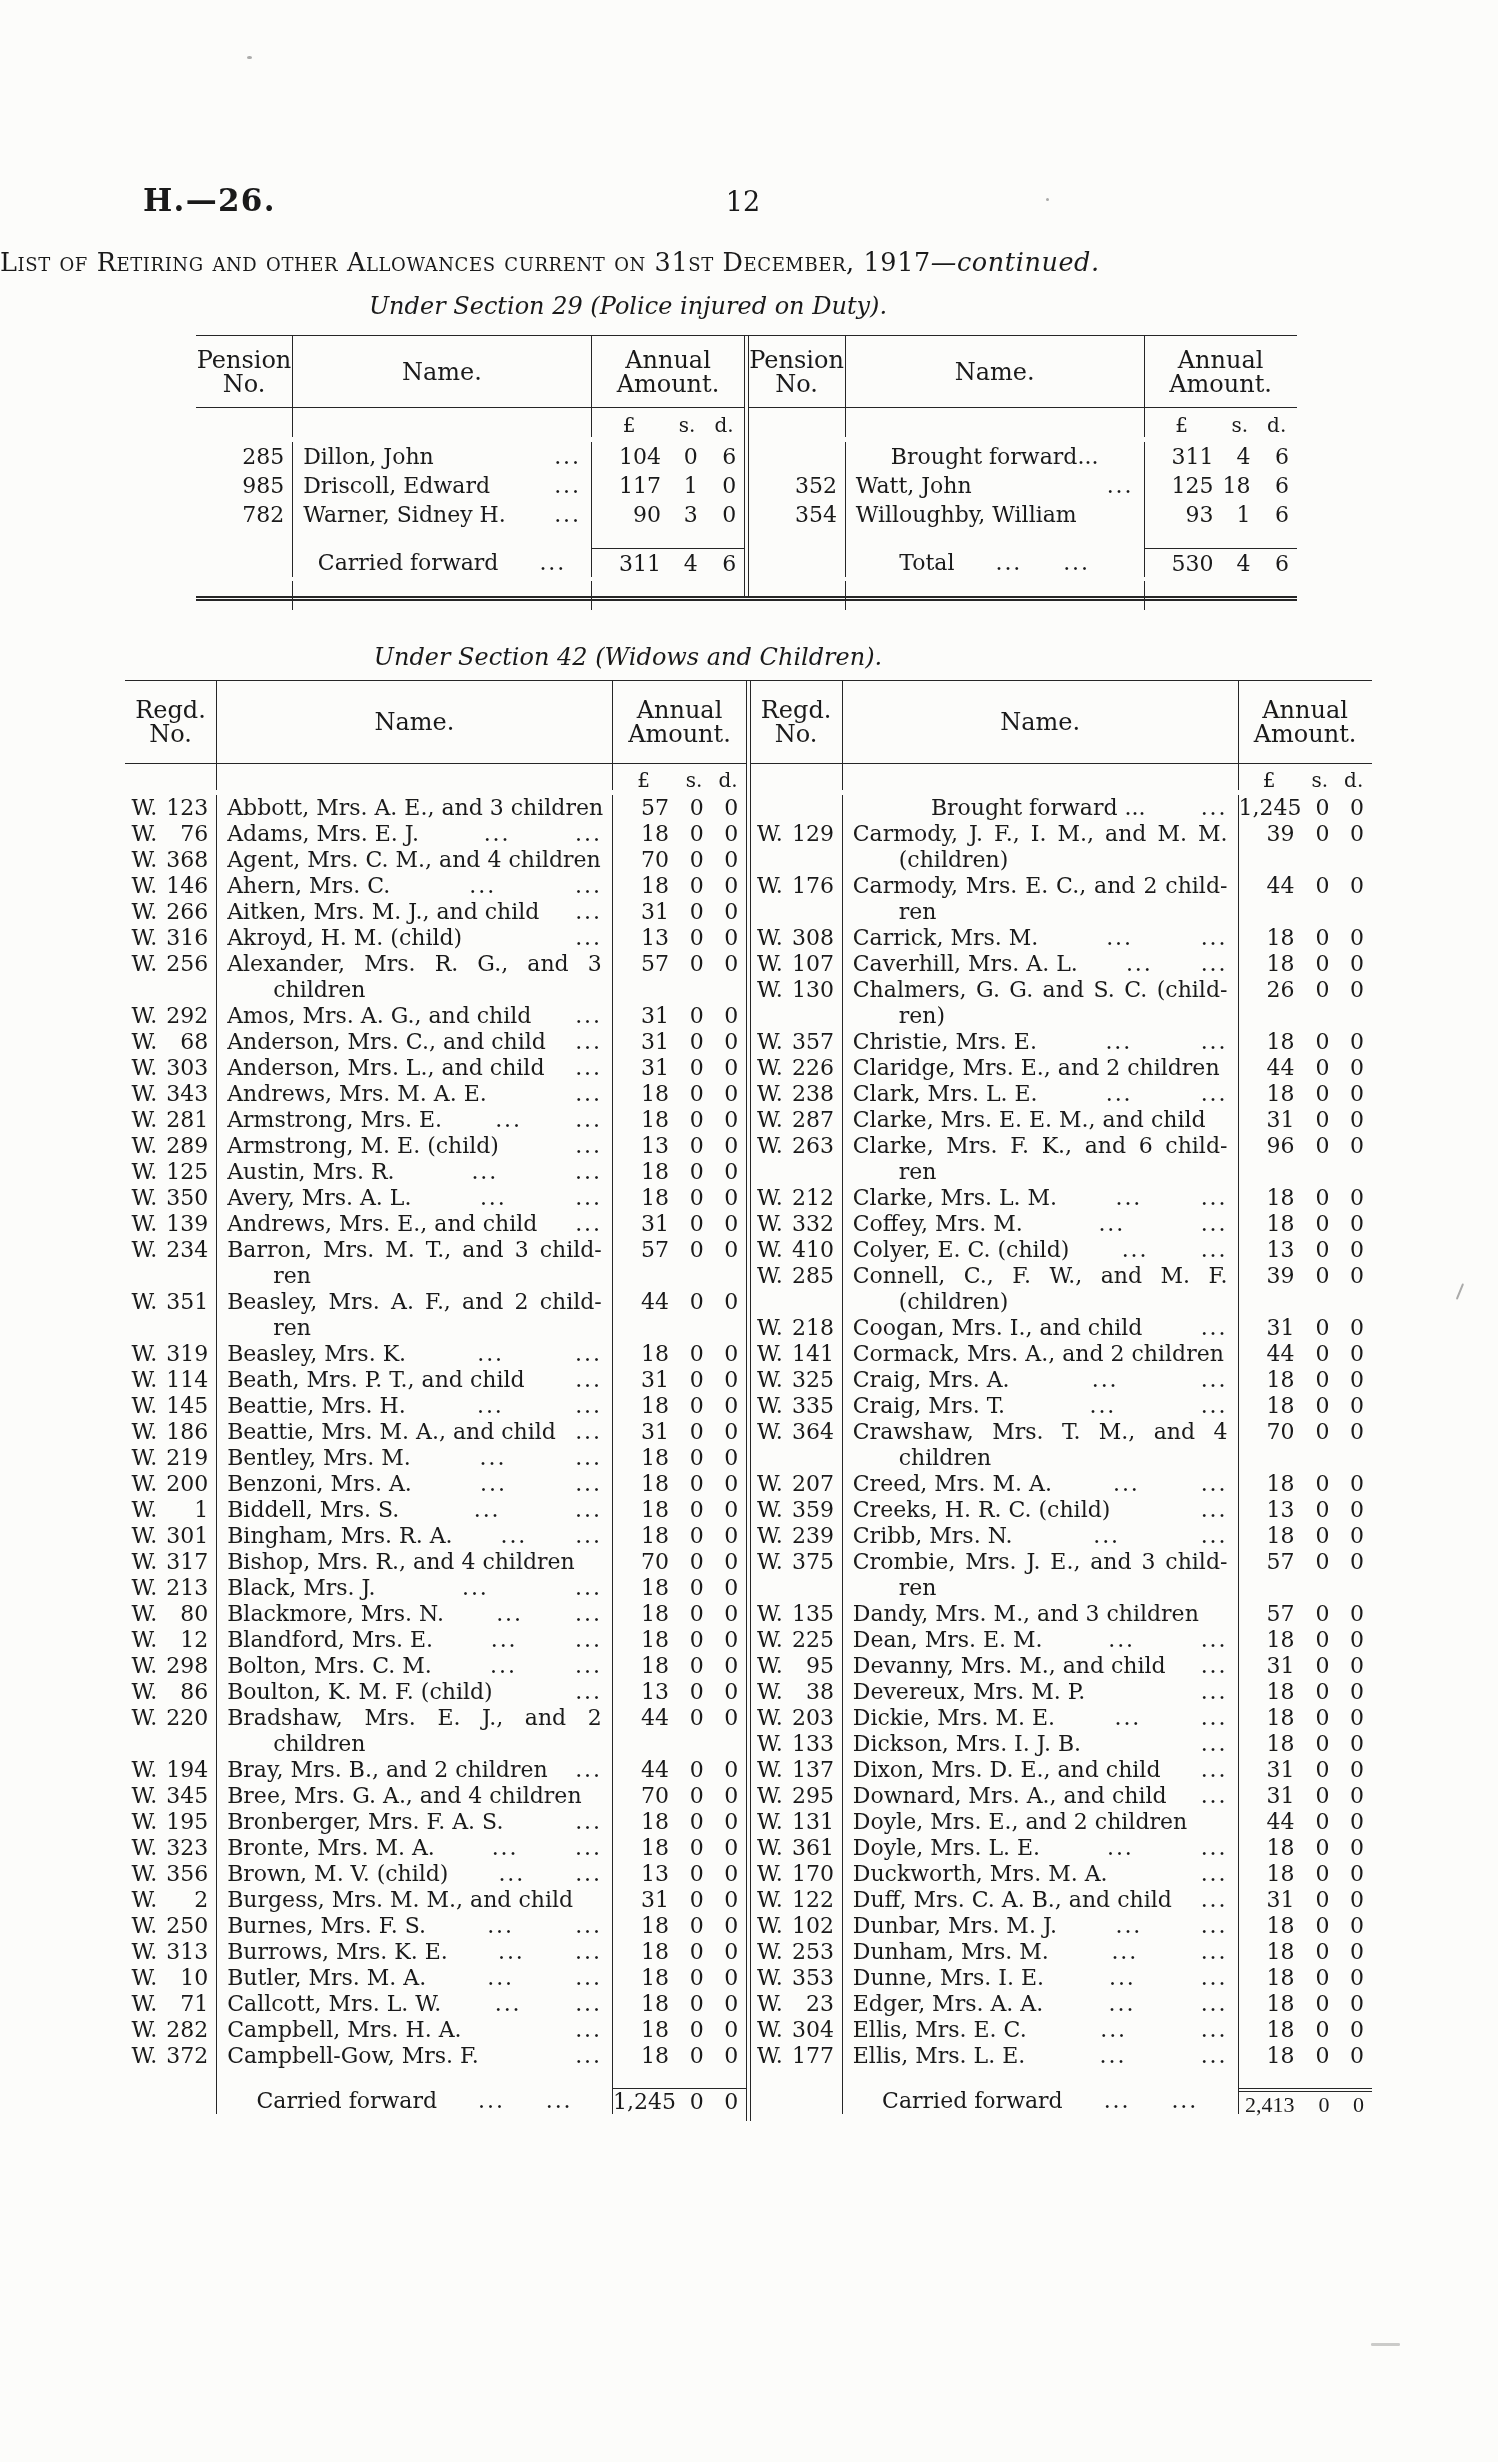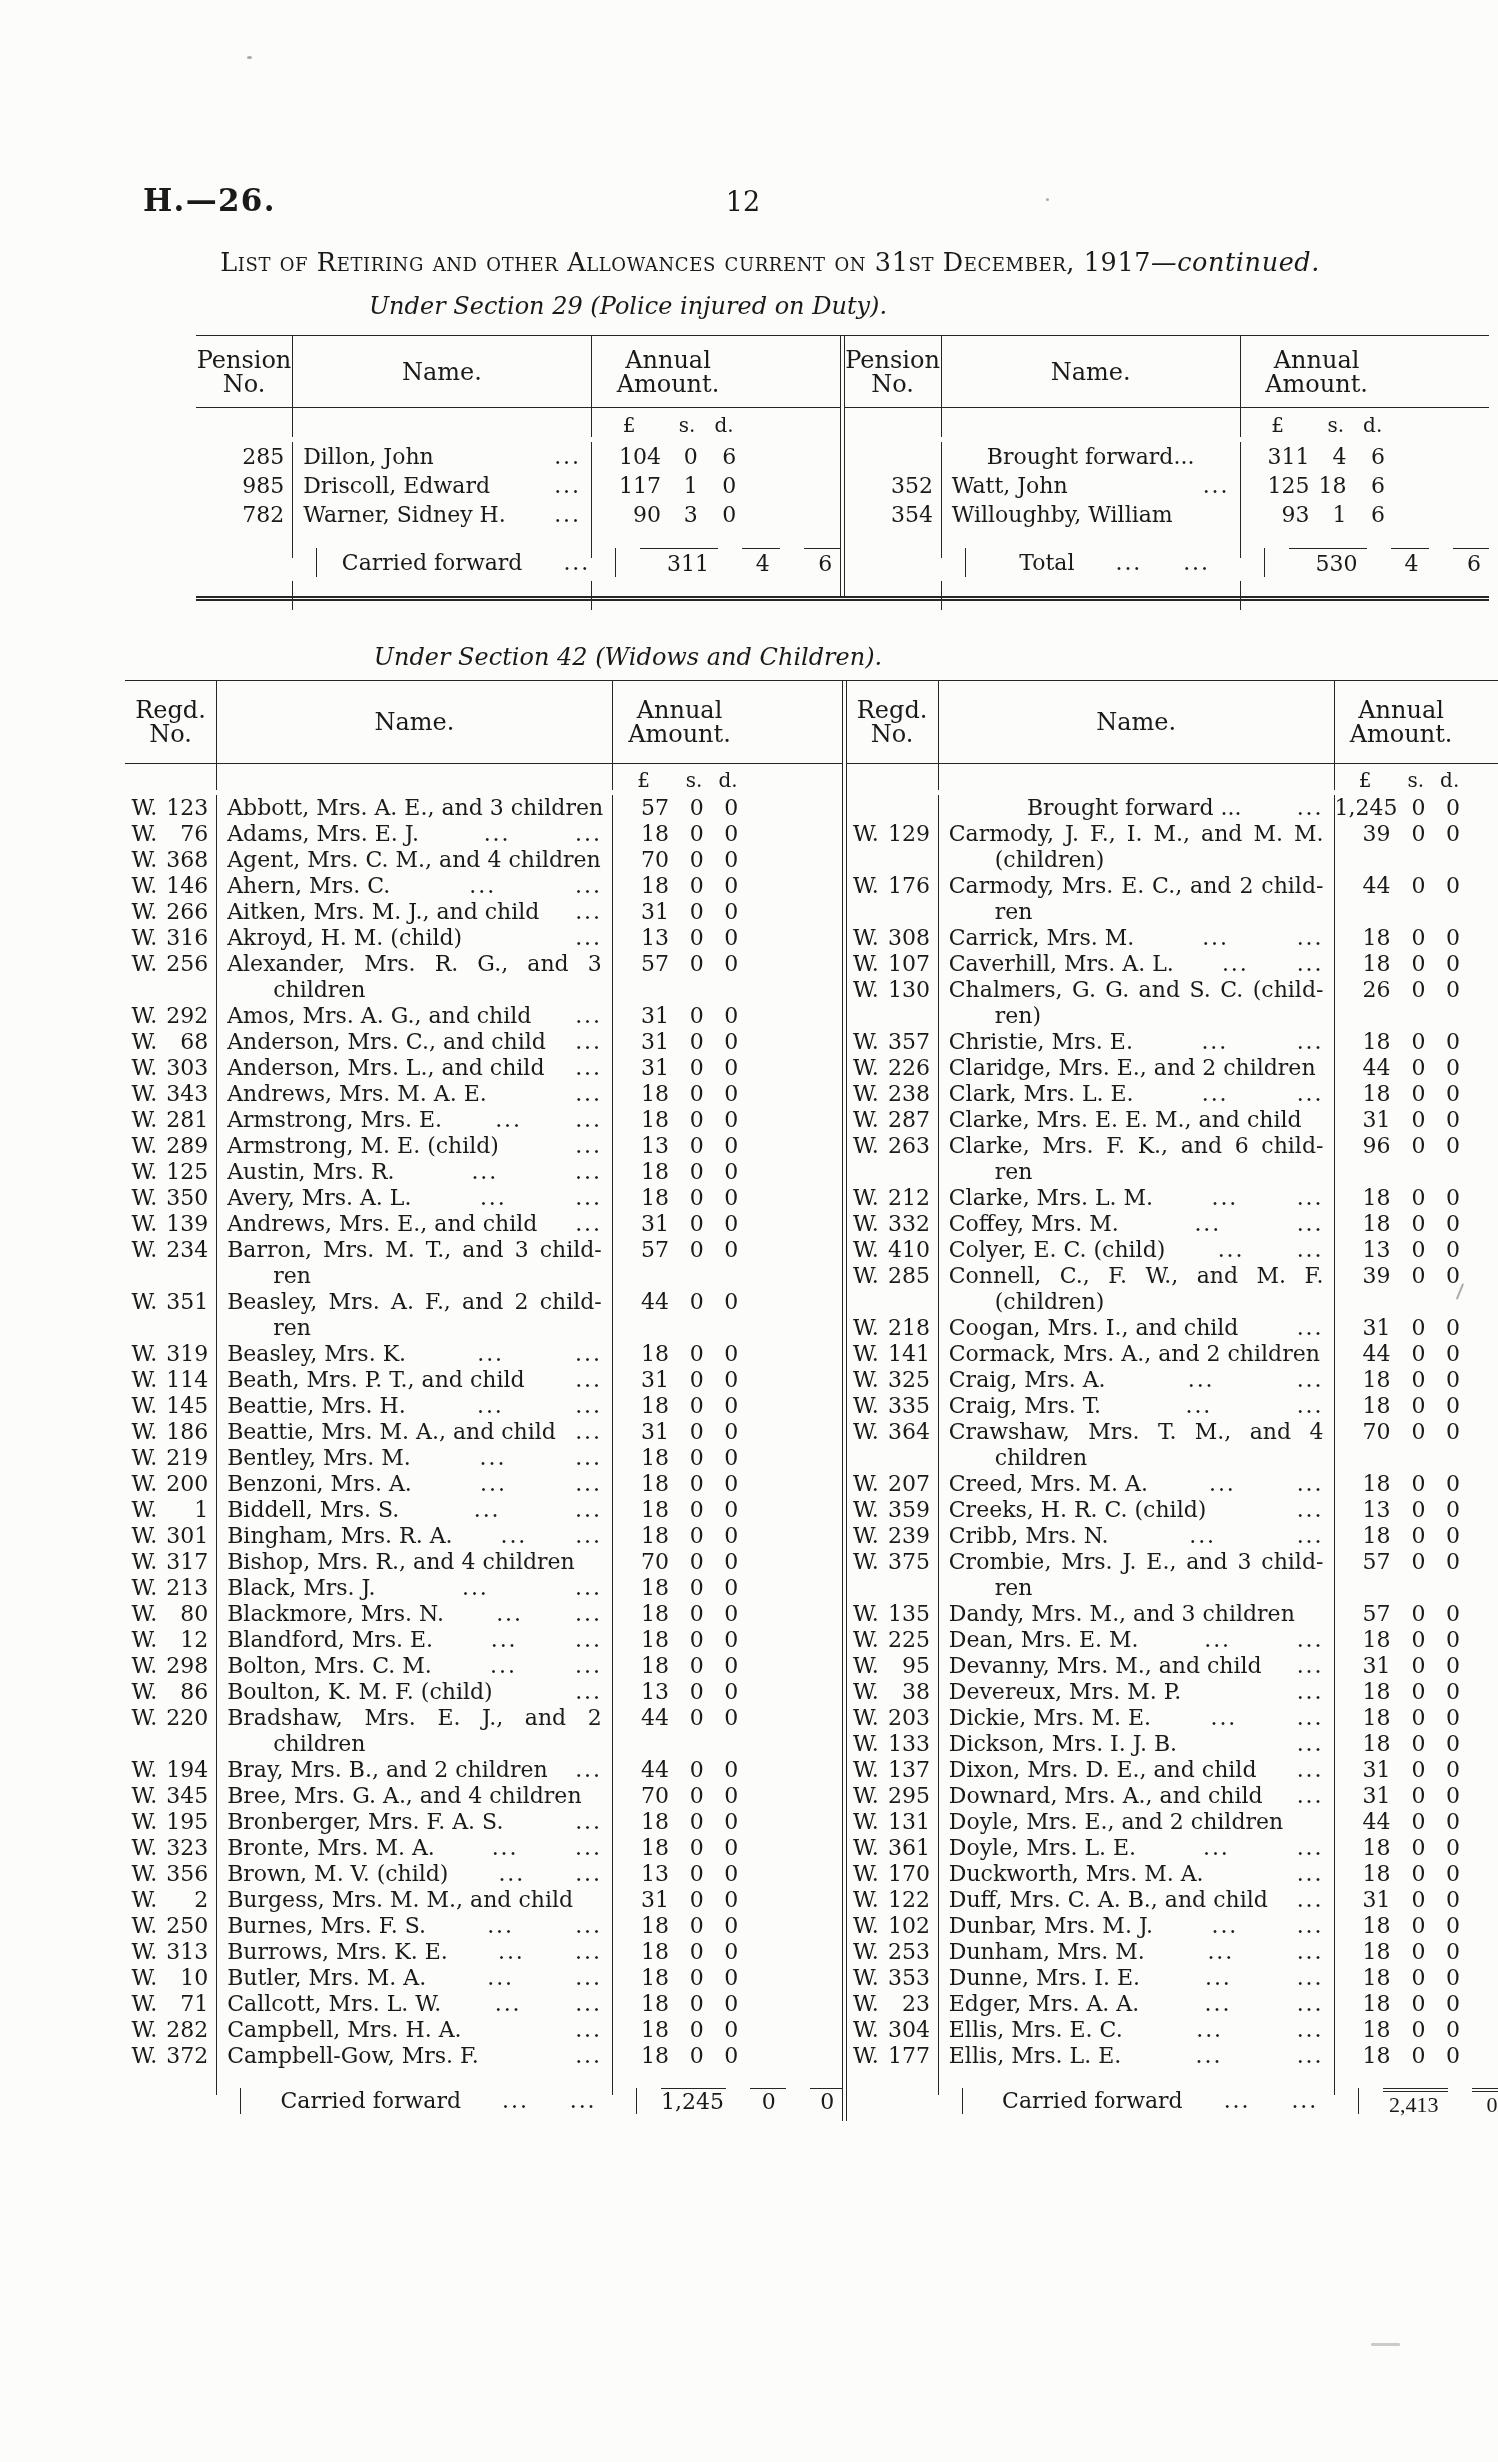--- a/index.html
+++ b/index.html
@@ -3,21 +3,21 @@
 <meta charset="utf-8">
 <style>
   html,body{margin:0;padding:0;}
   body{
     width:1498px;height:2462px;position:relative;overflow:hidden;
     background:#fcfcfa;color:#1a1a1a;
     font-family:"DejaVu Serif","Liberation Serif",serif;
   }
   .doc-ref{position:absolute;left:143px;top:182px;font-size:31px;font-weight:bold;letter-spacing:1.3px;}
   .page-num{position:absolute;left:0;top:186px;width:1486px;text-align:center;font-size:27px;}
-  .doc-title{position:absolute;left:0;top:247px;width:1320px;text-align:right;font-size:25.5px;letter-spacing:0.6px;}
+  .doc-title{position:absolute;left:0;top:247px;width:1320px;text-align:left;font-size:25.5px;letter-spacing:0.6px;}
   .sc{font-variant:small-caps;}
   .ital{font-style:italic;}
   .sec-head{position:absolute;left:0;width:1256px;text-align:center;font-style:italic;font-size:24px;}
   #sec29-head{top:292px;}
   #sec42-head{top:643px;}
 
   .table{position:absolute;display:flex;align-items:stretch;border-top:1.9px solid #262626;}
   .t1{left:196px;top:335px;border-bottom:5.1px double #262626;
       --w-no:96px;--w-name:300px;--w-l:78px;--w-s:38px;--w-d:36px;--lh:29px;}
   .t2{left:125px;top:680px;
@@ -47,21 +47,21 @@
   .nm-line{white-space:nowrap;}
   .tall .nm-line:first-child{white-space:normal;text-align:justify;text-align-last:justify;}
   .nm-line.ind{padding-left:46px;}
   .c-l{width:var(--w-l);text-align:right;padding-right:9px;}
   .c-s{width:var(--w-s);text-align:right;padding-right:10.2px;}
   .c-d{width:var(--w-d);text-align:right;padding-right:7.7px;}
   .cur .c-l,.cur .c-s,.cur .c-d{text-align:center;padding:2.6px 3.8px 0 0;font-size:20px;}
   .cur{height:calc(var(--lh) + 5.1px);}
   .row.spacer{height:19px;}
   .row.padrow{height:15.3px;}
-  .row.total{height:33px;gap:24px;}
+  .row.total{height:33px;}
   .total .c-name{display:flex;justify-content:center;gap:41px;align-items:baseline;}
   .total .rl{border-top:1.9px solid #262626;}
   .total .rld{border-top:4.5px double #262626;font-family:Liberation Serif, serif;}
 
   .speck{position:absolute;background:#5a5a5a;border-radius:50%;opacity:.5;}
   #sp1{left:247px;top:56px;width:4.5px;height:3.2px;}
   #sp2{left:1046px;top:198px;width:3.2px;height:3.2px;}
   #sp3{left:1459px;top:1283px;width:1.9px;height:16.6px;transform:rotate(22deg);border-radius:1.3px;}
   #sp4{left:1371px;top:2343px;width:29px;height:2.6px;opacity:.3;border-radius:1.3px;}
 </style>

